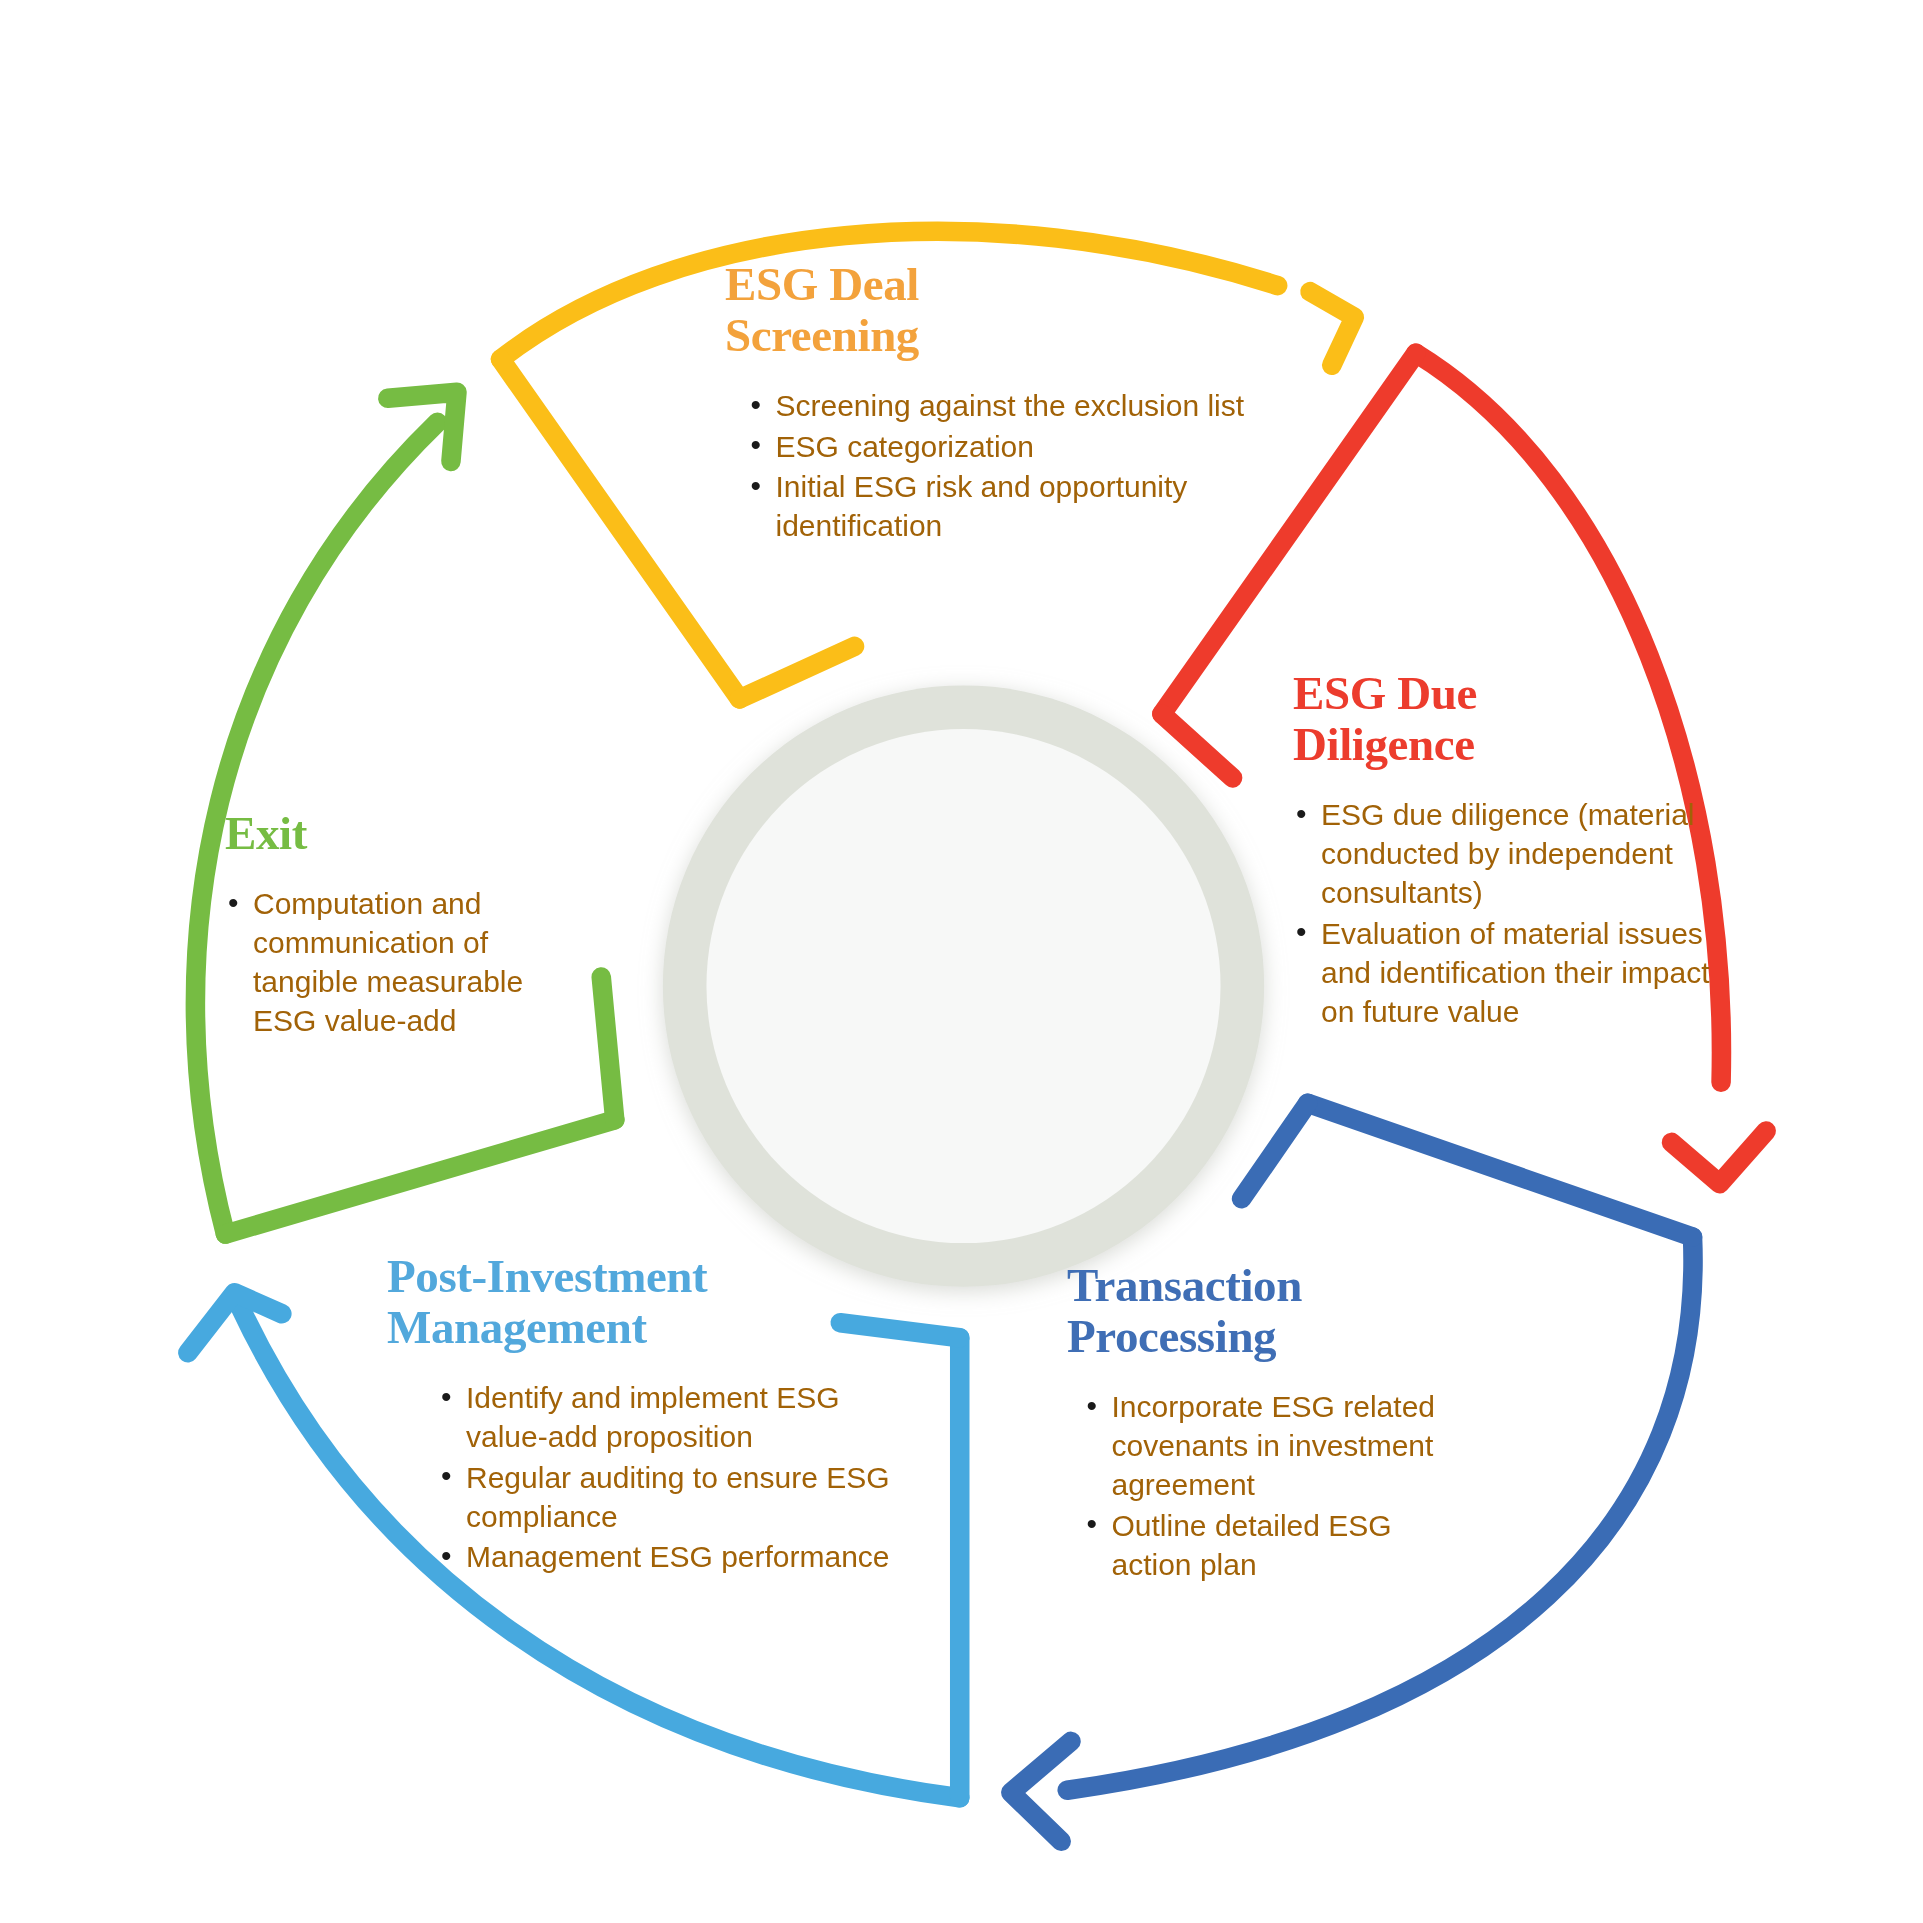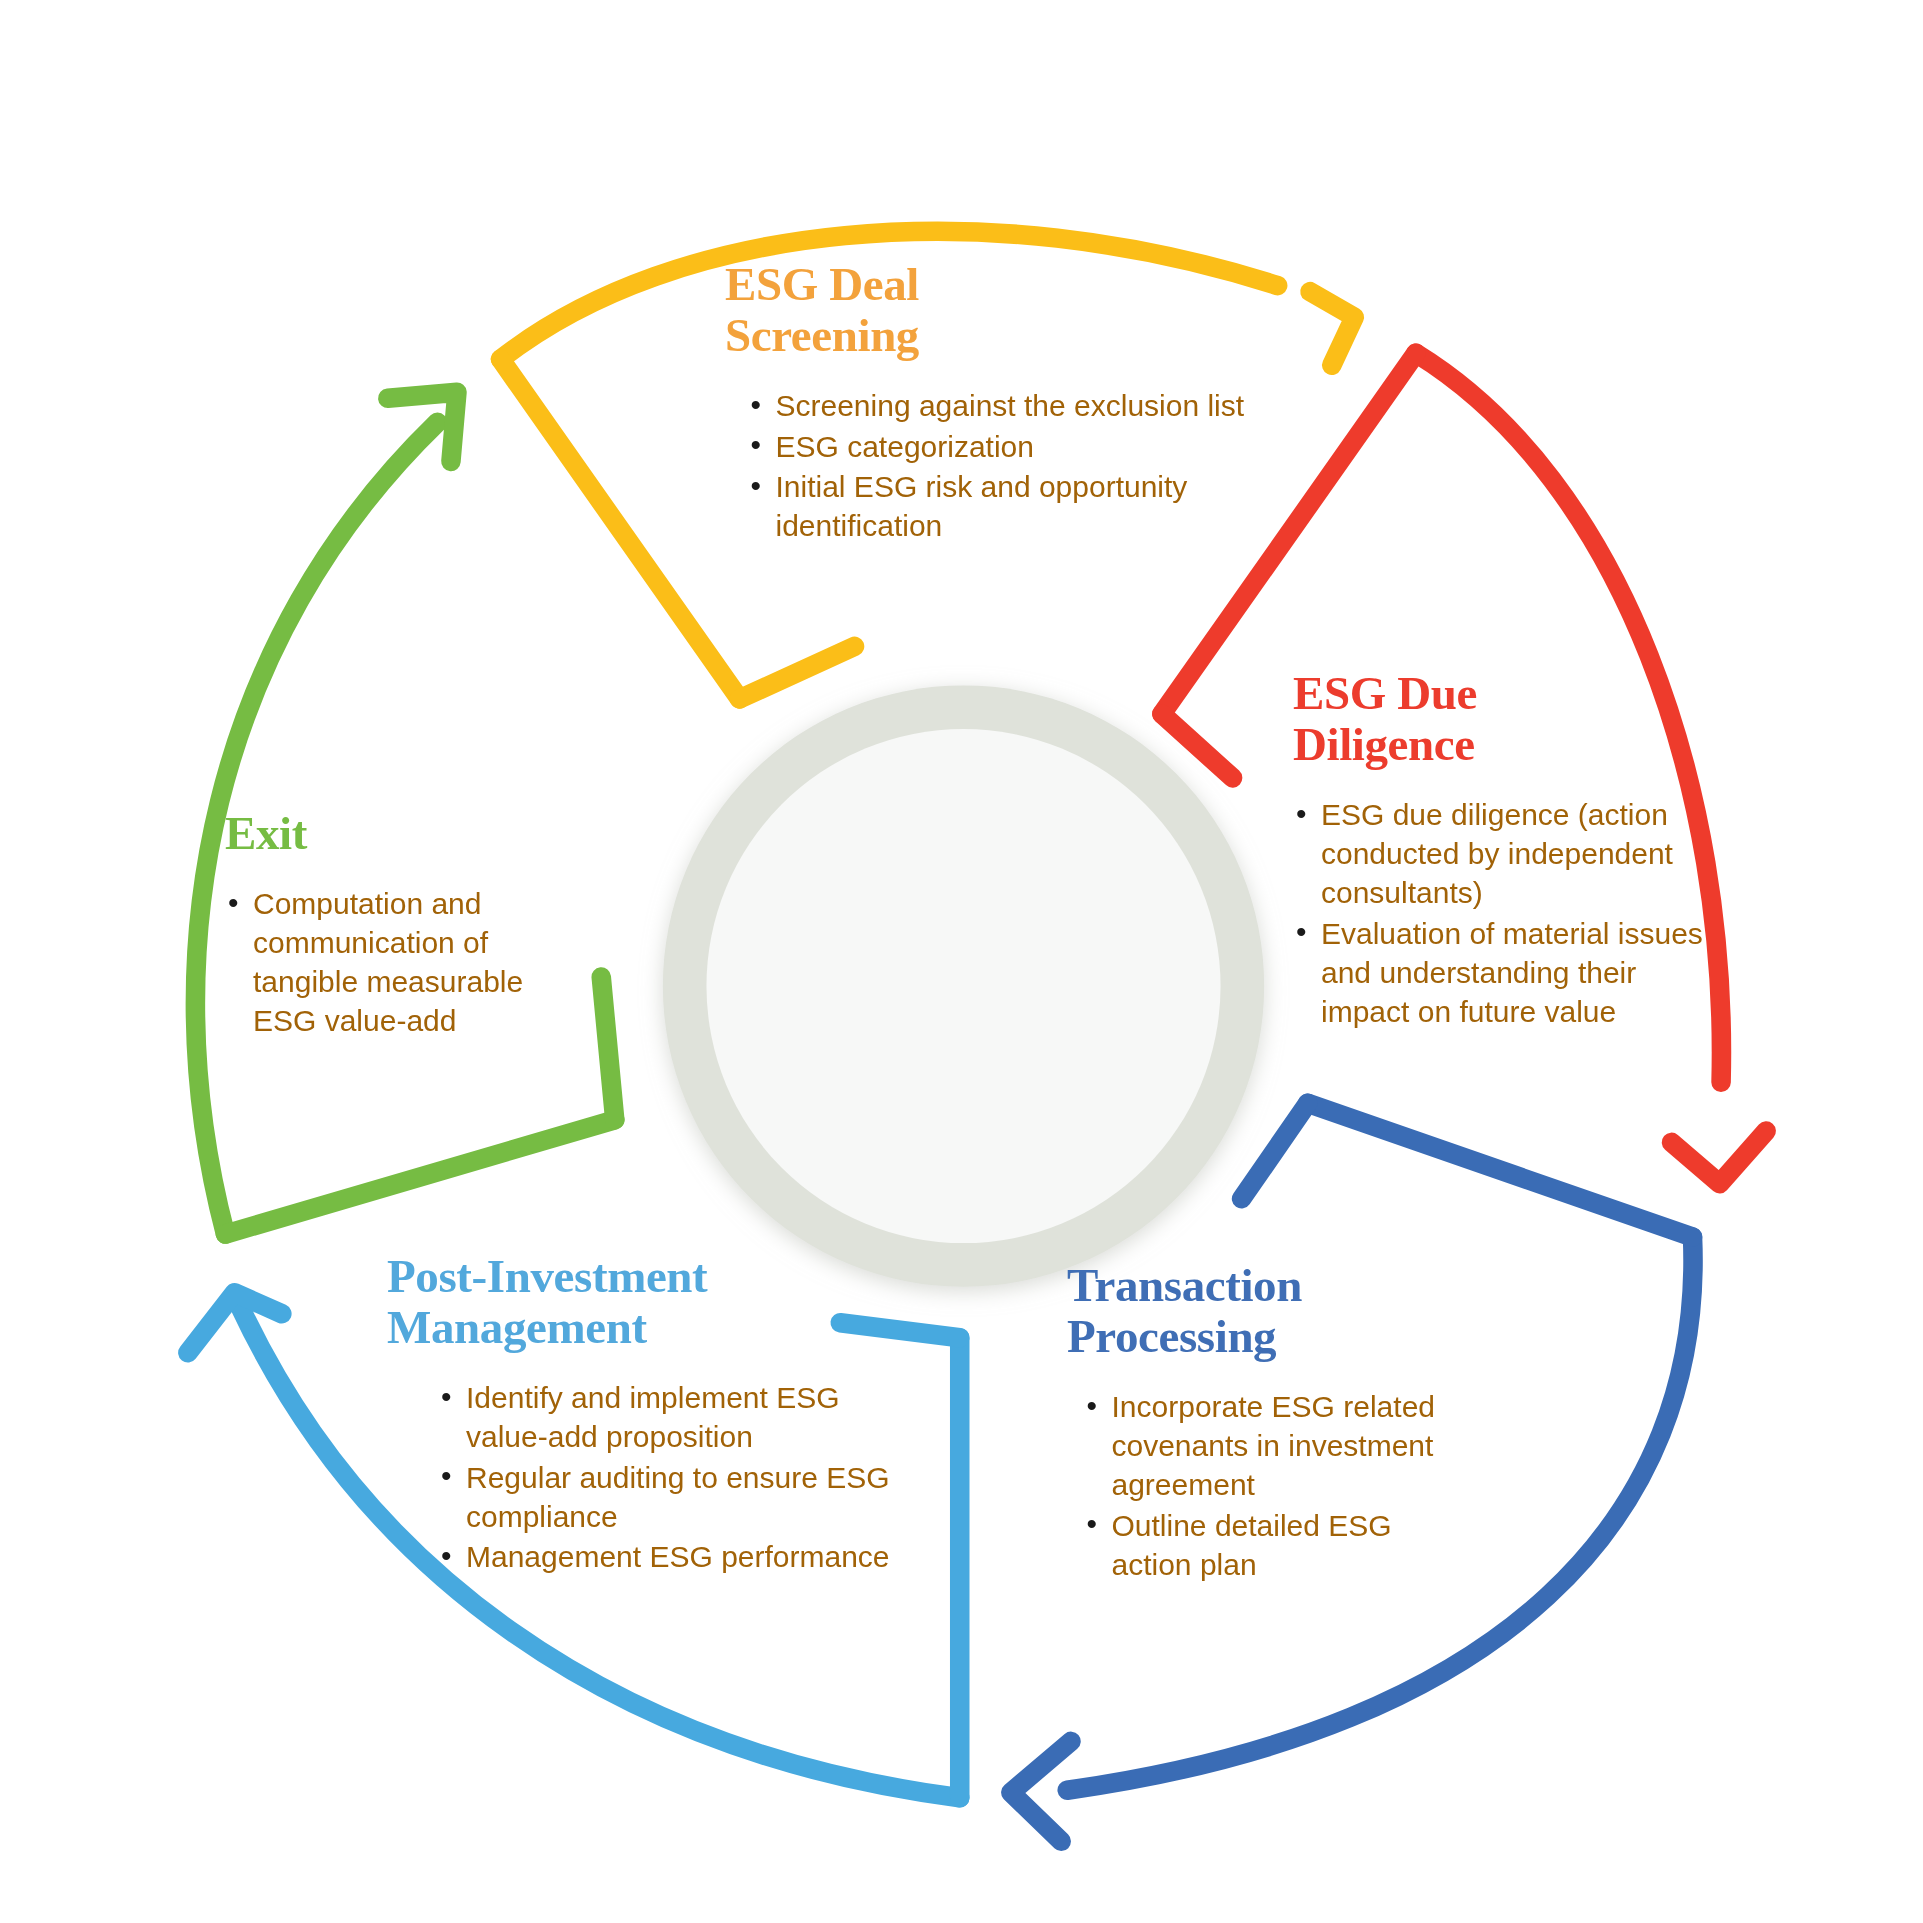--- a/index.html
+++ b/index.html
@@ -160,22 +160,22 @@
     <ul class="bullets">
       <li>Screening against the exclusion list</li>
       <li>ESG categorization</li>
       <li>Initial ESG risk and opportunity identification</li>
     </ul>
   </div>
 
   <div class="block" id="sec-duediligence">
     <h2 class="block-title"><span>ESG Due</span><br><span>Diligence</span></h2>
     <ul class="bullets">
-      <li>ESG due diligence (action conducted by independent consultants)</li>
-      <li>Evaluation of material issues and understanding their impact on future value</li>
+      <li>ESG due diligence (material conducted by independent consultants)</li>
+      <li>Evaluation of material issues and identification their impact on future value</li>
     </ul>
   </div>
 
   <div class="block" id="sec-transaction">
     <h2 class="block-title"><span>Transaction</span><br><span>Processing</span></h2>
     <ul class="bullets">
       <li>Incorporate ESG related covenants in investment agreement</li>
       <li>Outline detailed ESG action plan</li>
     </ul>
   </div>

